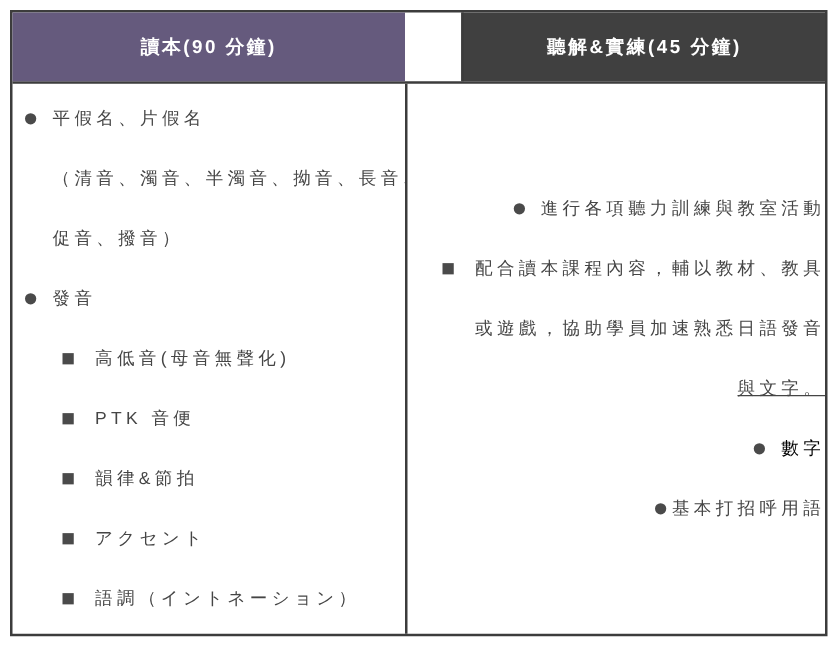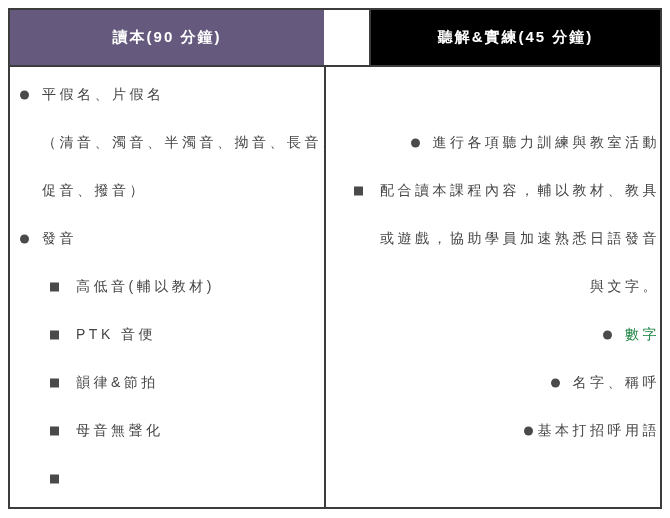--- a/index.html
+++ b/index.html
@@ -89,80 +89,77 @@
   .line.ind0 .marker { left: 10px; }
   .line.ind1 .marker { left: 40px; }
 </style>
 </head>
 <body>
 
 <div class="page">
   <div class="course-table">
     <div class="header-row">
       <div class="header-cell left" style="background: rgb(101, 90, 125);">讀本(90 分鐘)</div>
-      <div class="header-cell right" style="background: #000000; margin-left: 45px;">聽解&amp;實練(45 分鐘)</div>
+      <div class="header-cell right" style="background: #404040; margin-left: 45px;">聽解&amp;實練(45 分鐘)</div>
     </div>
     <div class="body-row">
       <div class="body-cell left">
           <div class="line ind0">
             <span class="marker circle" style="background: rgb(74, 74, 74);"></span>
             <span class="txt" style="color: rgb(69, 69, 69);">平假名、片假名</span>
           </div>
           <div class="line ind0">
             <span class="txt" style="color: rgb(69, 69, 69);">（清音、濁音、半濁音、拗音、長音、</span>
           </div>
           <div class="line ind0">
             <span class="txt" style="color: rgb(69, 69, 69);">促音、撥音）</span>
           </div>
           <div class="line ind0">
             <span class="marker circle" style="background: rgb(74, 74, 74);"></span>
             <span class="txt" style="color: rgb(69, 69, 69);">發音</span>
           </div>
           <div class="line ind1">
             <span class="marker square" style="background: rgb(74, 74, 74);"></span>
-            <span class="txt" style="color: rgb(69, 69, 69);">高低音(輔以教材)</span>
+            <span class="txt" style="color: rgb(69, 69, 69);">高低音(母音無聲化)</span>
           </div>
           <div class="line ind1">
             <span class="marker square" style="background: rgb(74, 74, 74);"></span>
             <span class="txt" style="color: rgb(69, 69, 69);">PTK 音便</span>
           </div>
           <div class="line ind1">
             <span class="marker square" style="background: rgb(74, 74, 74);"></span>
             <span class="txt" style="color: rgb(69, 69, 69);">韻律&amp;節拍</span>
           </div>
           <div class="line ind1">
             <span class="marker square" style="background: rgb(74, 74, 74);"></span>
-            <span class="txt" style="color: rgb(69, 69, 69);">母音無聲化</span>
+            <span class="txt" style="color: rgb(69, 69, 69);">アクセント</span>
           </div>
           <div class="line ind1">
             <span class="marker square" style="background: rgb(74, 74, 74);"></span>
+            <span class="txt" style="color: rgb(69, 69, 69);">語調（イントネーション）</span>
           </div>
         </div>
       <div class="body-cell right">
           <div class="line ind0">
             <span class="marker circle" style="background: rgb(74, 74, 74);"></span>
             <span class="txt" style="color: rgb(69, 69, 69);">進行各項聽力訓練與教室活動</span>
           </div>
           <div class="line ind1">
             <span class="marker square" style="background: rgb(74, 74, 74);"></span>
             <span class="txt" style="color: rgb(69, 69, 69);">配合讀本課程內容，輔以教材、教具</span>
           </div>
           <div class="line ind1">
             <span class="txt" style="color: rgb(69, 69, 69);">或遊戲，協助學員加速熟悉日語發音</span>
           </div>
           <div class="line ind1">
-            <span class="txt" style="color: rgb(69, 69, 69);">與文字。</span>
+            <span class="txt" style="color: rgb(69, 69, 69); text-decoration: underline;">與文字。</span>
           </div>
           <div class="line ind0">
             <span class="marker circle" style="background: rgb(74, 74, 74);"></span>
-            <span class="txt" style="color: #15803d;">數字</span>
-          </div>
-          <div class="line ind0">
-            <span class="marker circle" style="background: rgb(74, 74, 74);"></span>
-            <span class="txt" style="color: rgb(69, 69, 69);">名字、稱呼</span>
+            <span class="txt" style="color: #000000;">數字</span>
           </div>
           <div class="line ind0">
             <span class="marker circle" style="background: rgb(74, 74, 74);"></span>
             <span class="txt" style="color: rgb(69, 69, 69); padding-left: 24px;">基本打招呼用語</span>
           </div>
         </div>
     </div>
   </div>
 </div>
 

